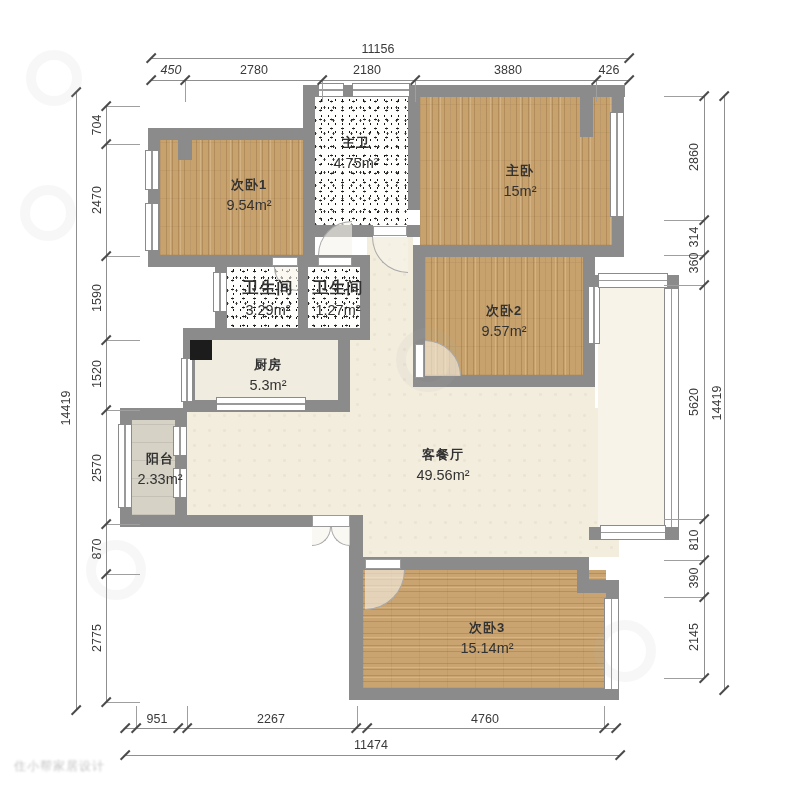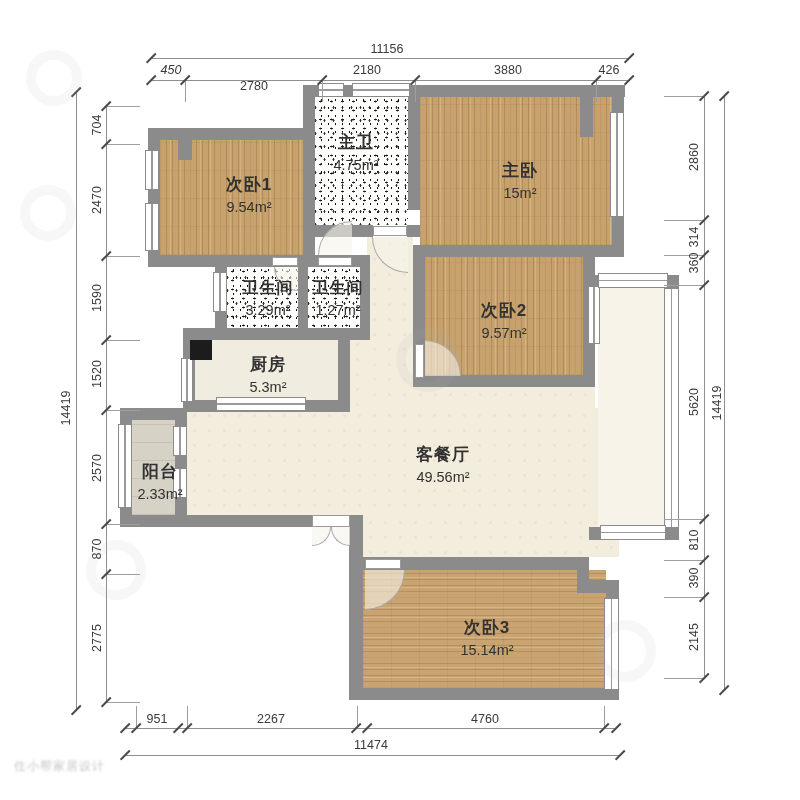--- a/index.html
+++ b/index.html
@@ -30,21 +30,21 @@
   .win.h{background-image:linear-gradient(0deg,transparent 44%,#9a9a9a 44%,#9a9a9a 56%,transparent 56%);}
   .leaf{position:absolute;background:#fff;border:1px solid #9a9a9a;z-index:4;}
   .arc{position:absolute;background:rgba(247,243,233,.6);border:1.5px solid #a8a8a8;z-index:4;}
   .arc.tl{border-radius:100% 0 0 0;border-right:none;border-bottom:none;}
   .arc.tr{border-radius:0 100% 0 0;border-left:none;border-bottom:none;}
   .arc.bl{border-radius:0 0 0 100%;border-right:none;border-top:none;}
   .arc.br{border-radius:0 0 100% 0;border-left:none;border-top:none;}
   .blacksq{position:absolute;background:#1c1c1c;z-index:4;}
   .room-label{position:absolute;z-index:6;display:flex;flex-direction:column;align-items:center;
     transform:translate(-50%,-50%);color:#323232;white-space:nowrap;text-align:center;}
-  .room-label .nm{font-size:17px;font-weight:bold;letter-spacing:1px;}
+  .room-label .nm{font-size:13px;font-weight:bold;letter-spacing:1px;}
   .room-label .ar{font-size:14.5px;margin-top:3px;}
   .dline{position:absolute;background:#8f8f8f;z-index:5;}
   .tick{position:absolute;width:13px;height:1.5px;background:#4a4a4a;z-index:5;
     transform:translate(-50%,-50%) rotate(-45deg);}
   .stub{position:absolute;background:#9f9f9f;z-index:5;}
   .dim{position:absolute;z-index:6;font-size:12.5px;color:#3a3a3a;transform:translate(-50%,-50%);white-space:nowrap;}
   .dim.rot{transform:translate(-50%,-50%) rotate(-90deg);}
   .wm-circle{position:absolute;border:10px solid #b5b5b5;border-radius:50%;opacity:.10;z-index:7;pointer-events:none;}
   .wm-text{position:absolute;left:14px;top:758px;font-size:12px;color:#c3c3c3;letter-spacing:1px;
     filter:blur(1.1px);z-index:7;pointer-events:none;}
@@ -75,36 +75,36 @@
     <span class="ar">3.29m²</span>
   </div>
   <div class="room-label" style="left:338px;top:298px;">
     <span class="nm" style="font-size:16px;">卫生间</span>
     <span class="ar">1.27m²</span>
   </div>
   <div class="room-label" style="left:268px;top:374px;">
     <span class="nm">厨房</span>
     <span class="ar">5.3m²</span>
   </div>
-  <div class="room-label" style="left:160px;top:468px;margin-top:13px;">
+  <div class="room-label" style="left:160px;top:468px;">
     <span class="nm">阳台</span>
     <span class="ar">2.33m²</span>
   </div>
   <div class="room-label" style="left:443px;top:464px;">
     <span class="nm">客餐厅</span>
     <span class="ar">49.56m²</span>
   </div>
   <div class="room-label" style="left:487px;top:637px;">
     <span class="nm">次卧3</span>
     <span class="ar">15.14m²</span>
   </div>
 
-  <div class="dim" style="left:387px;top:49px;">11156</div>
+  <div class="dim" style="left:378px;top:49px;">11156</div>
   <div class="dim" style="left:171px;top:70px;font-style:italic;">450</div>
-  <div class="dim" style="left:254px;top:86px;">2780</div>
+  <div class="dim" style="left:254px;top:70px;">2780</div>
   <div class="dim" style="left:367px;top:70px;">2180</div>
   <div class="dim" style="left:508px;top:70px;">3880</div>
   <div class="dim" style="left:609px;top:70px;">426</div>
 
   <div class="dim" style="left:371px;top:745px;text-align:right;">11474</div>
   <div class="dim" style="left:157px;top:719px;">951</div>
   <div class="dim" style="left:271px;top:719px;">2267</div>
   <div class="dim" style="left:485px;top:719px;">4760</div>
 
   <div class="dim rot" style="left:66px;top:408px;">14419</div>

